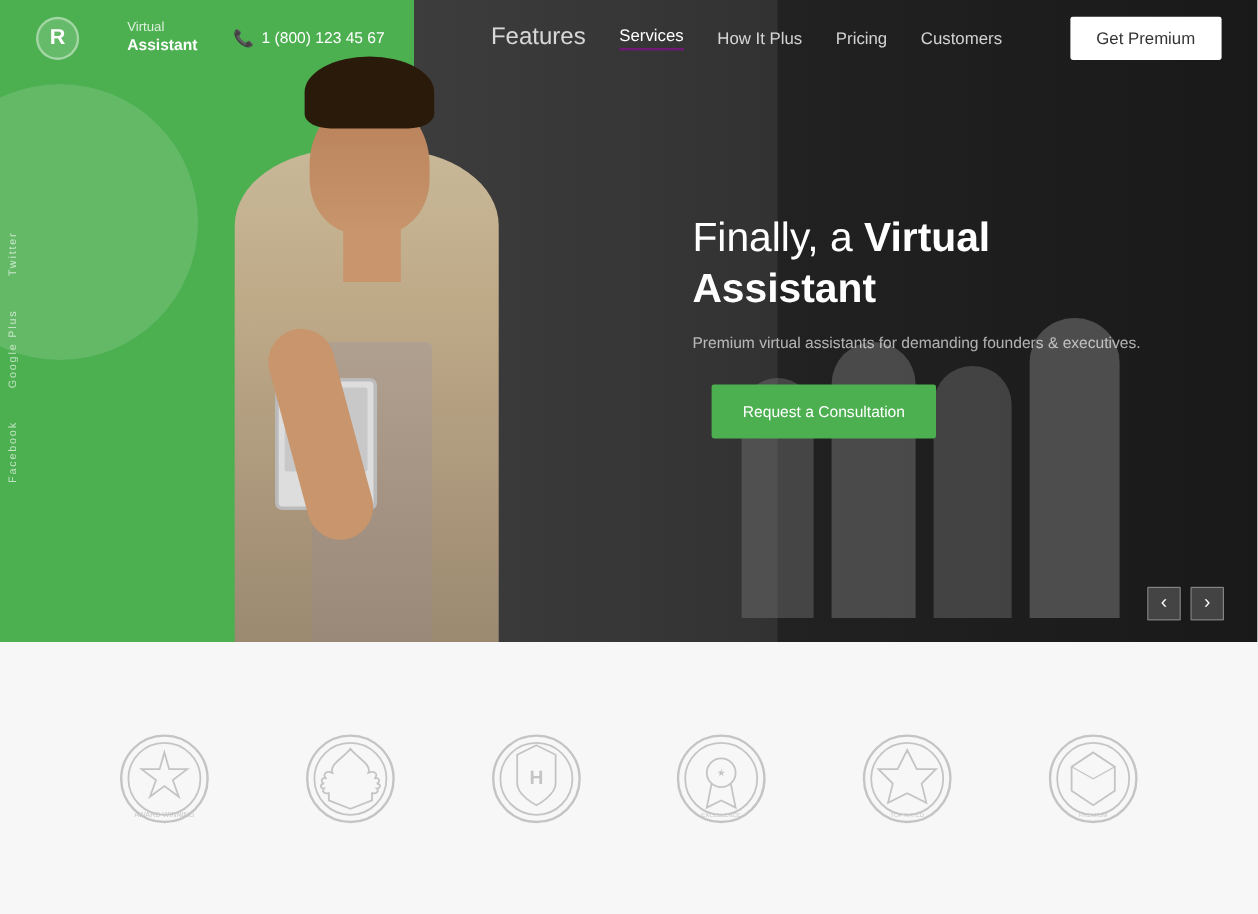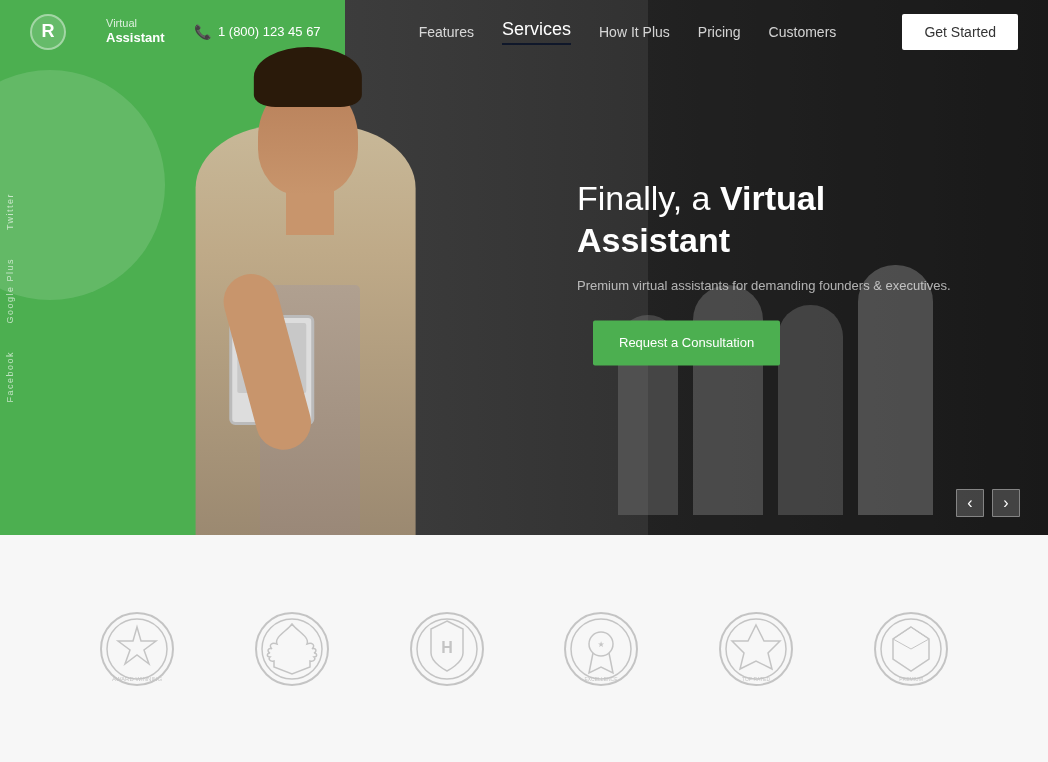--- a/index.html
+++ b/index.html
@@ -97,28 +97,28 @@
         </div>
       </div>
 
       <div style="display: flex; align-items: center; gap: 6px; color: white; font-size: 13px;">
         <span style="font-size: 14px;">📞</span>
         <span>1 (800) 123 45 67</span>
       </div>
     </div>
 
     <nav style="display: flex; align-items: center; gap: 28px;">
-      <a href="#" style="color: rgba(255,255,255,0.8); text-decoration: none; font-size: 14px; margin-left: 32px;">Features</a>
-      <a href="#" style="color: white; text-decoration: none; font-size: 18px; border-bottom: 2px solid #0f172a; padding-bottom: 3px;">Services</a>
+      <a href="#" style="color: rgba(255,255,255,0.8); text-decoration: none; font-size: 20px; margin-left: 32px;">Features</a>
+      <a href="#" style="color: white; text-decoration: none; font-size: 14px; border-bottom: 2px solid #701a75; padding-bottom: 3px;">Services</a>
       <a href="#" style="color: rgba(255,255,255,0.8); text-decoration: none; font-size: 14px;">How It Plus</a>
       <a href="#" style="color: rgba(255,255,255,0.8); text-decoration: none; font-size: 14px;">Pricing</a>
       <a href="#" style="color: rgba(255,255,255,0.8); text-decoration: none; font-size: 14px;">Customers</a>
     </nav>
 
-    <button style="background: white; color: #333; border: none; padding: 10px 22px; font-size: 14px; font-weight: 500; cursor: pointer; border-radius: 2px;">Get Started</button>
+    <button style="background: white; color: #333; border: none; padding: 10px 22px; font-size: 14px; font-weight: 500; cursor: pointer; border-radius: 2px;">Get Premium</button>
   </header>
 
   <div style="position: absolute; left: 0; top: 50%; transform: translateY(-50%); display: flex; flex-direction: column; z-index: 50; width: 22px; margin-top: 30px;">
     <span style="writing-mode: vertical-rl; text-orientation: mixed; transform: rotate(180deg); color: rgba(255,255,255,0.65); font-size: 9px; padding: 14px 5px; cursor: pointer; letter-spacing: 1.5px;">Twitter</span>
     <span style="writing-mode: vertical-rl; text-orientation: mixed; transform: rotate(180deg); color: rgba(255,255,255,0.65); font-size: 9px; padding: 14px 5px; cursor: pointer; letter-spacing: 1.5px;">Google Plus</span>
     <span style="writing-mode: vertical-rl; text-orientation: mixed; transform: rotate(180deg); color: rgba(255,255,255,0.65); font-size: 9px; padding: 14px 5px; cursor: pointer; letter-spacing: 1.5px;">Facebook</span>
   </div>
 
   <div style="position: absolute; right: 71px; top: 50%; transform: translateY(-48%); color: white; max-width: 400px; z-index: 30;">
     <h1 style="font-size: 34px; font-weight: 300; line-height: 1.25; margin-bottom: 14px;">

